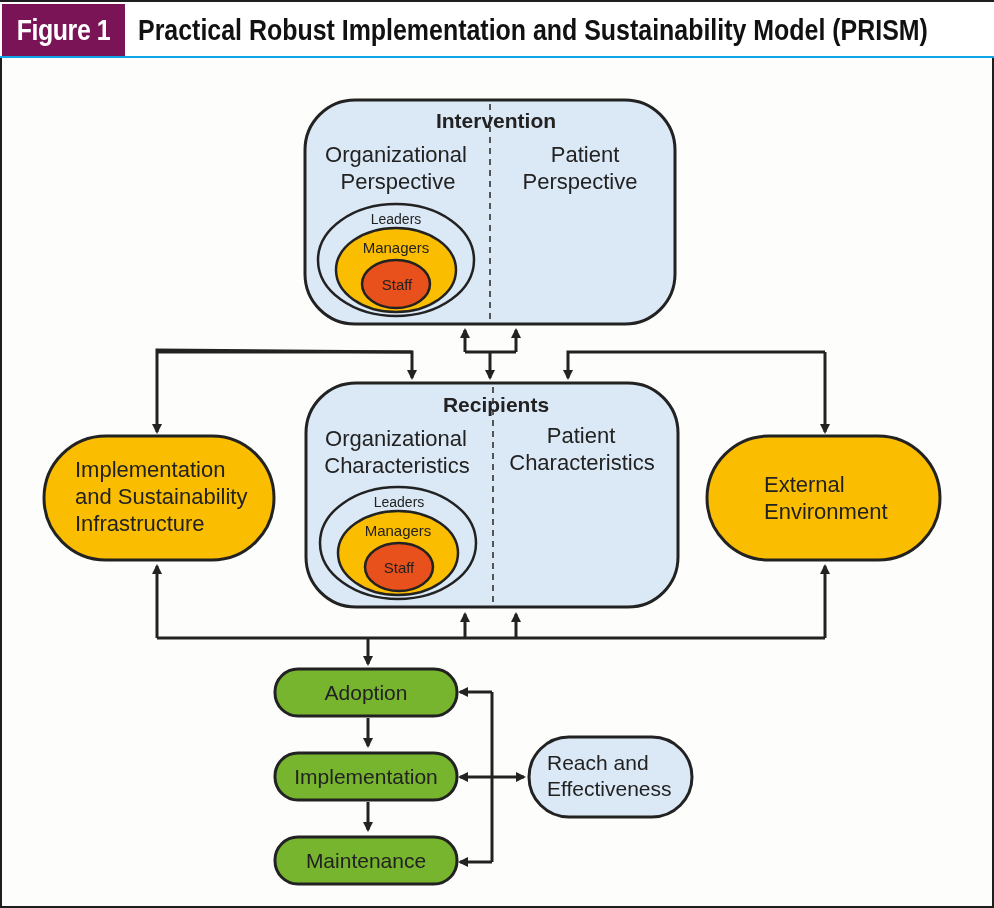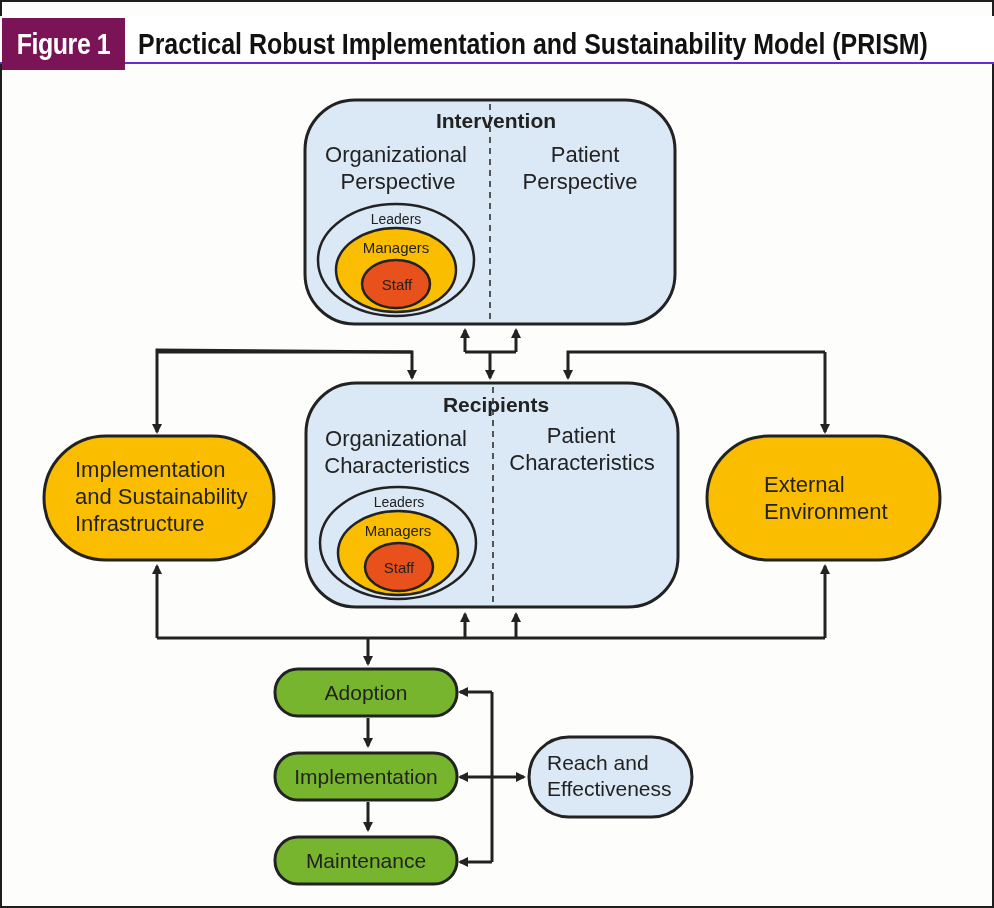--- a/index.html
+++ b/index.html
@@ -1,18 +1,18 @@
 <!DOCTYPE html>
 <html><head>
 <meta charset="utf-8">
 <style>
   html, body { margin: 0; padding: 0; background: #ffffff; }
   body { width: 994px; height: 908px; position: relative; overflow: hidden; font-family: "Liberation Sans", sans-serif; }
   .frame { position: absolute; left: 0; top: 0; width: 994px; height: 908px; box-sizing: border-box; border: 2px solid #1e1e1e; background: #fdfdfb; }
-  .header { position: absolute; left: 0; top: 16px; width: 994px; height: 48px; box-sizing: border-box; border-bottom: 2px solid #6d28d9; background: #ffffff; }
+  .header { position: absolute; left: 0; top: 2px; width: 994px; height: 56px; box-sizing: border-box; border-bottom: 2px solid #0ea5e9; background: #ffffff; }
   .fig-label { position: absolute; left: 2px; top: 2px; width: 123px; height: 52px; background: #7a1457; color: #ffffff; font-weight: bold; font-size: 29px; line-height: 52px; text-align: center; letter-spacing: -0.5px; transform: scaleX(0.86); transform-origin: left center; width: 143px; }
   .fig-title { position: absolute; left: 138px; top: 2px; height: 52px; line-height: 52px; font-size: 29px; font-weight: bold; color: #111; white-space: nowrap; transform: scaleX(0.86); transform-origin: left center; }
   svg.diagram { position: absolute; left: 0; top: 0; }
   .t { font-family: "Liberation Sans", sans-serif; fill: #222; }
 </style>
 </head>
 <body>
 
 <div class="frame"></div>
 

